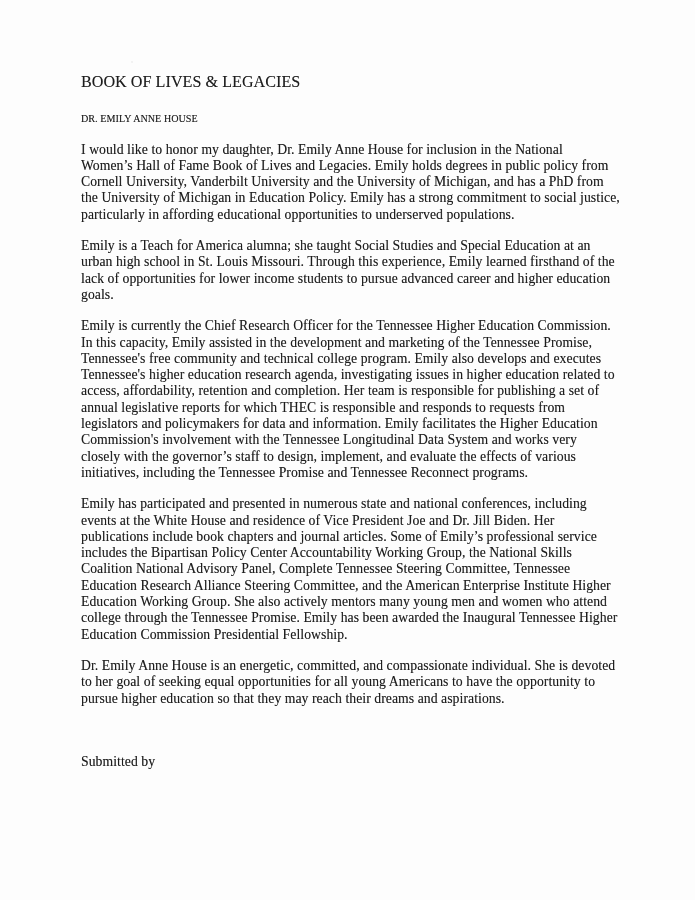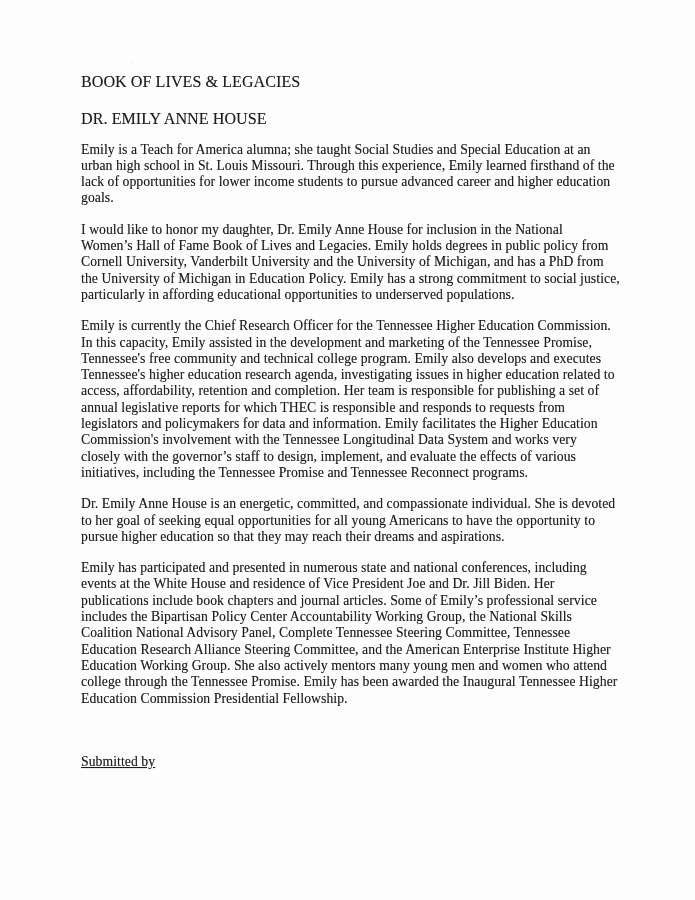--- a/index.html
+++ b/index.html
@@ -33,81 +33,80 @@
     text-shadow: 0.2px 0.2px 0.35px rgba(30,30,30,0.45); 
   }
   .doc-title {
     margin: 0 0 21px 0;
     font-size: 16px;
     font-weight: normal;
     white-space: pre-line;
   }
   .doc-subject {
     margin: 0 0 14px 0;
-    font-size: 16px;
+    font-size: 10px;
     font-weight: normal;
     white-space: pre-line;
   }
   .para {
     margin: 0 0 15px 0;
     white-space: pre-line; 
   }
   .signature {
     margin-top: 31px;
     white-space: pre-line;
-    text-decoration: underline;
   }
   .sig-line {
     white-space: pre-line;
   }
 </style>
 </head>
 <body>
 
 <div class="page">
   <div class="letter">
 
     <h1 class="doc-title">BOOK OF LIVES &amp; LEGACIES</h1>
 
     <h2 class="doc-subject">DR. EMILY ANNE HOUSE</h2>
 
-    <p class="para">Emily is a Teach for America alumna; she taught Social Studies and Special Education at an
-urban high school in St. Louis Missouri. Through this experience, Emily learned firsthand of the
-lack of opportunities for lower income students to pursue advanced career and higher education
-goals.</p>
-
     <p class="para">I would like to honor my daughter, Dr. Emily Anne House for inclusion in the National
 Women’s Hall of Fame Book of Lives and Legacies. Emily holds degrees in public policy from
 Cornell University, Vanderbilt University and the University of Michigan, and has a PhD from
 the University of Michigan in Education Policy. Emily has a strong commitment to social justice,
 particularly in affording educational opportunities to underserved populations.</p>
+
+    <p class="para">Emily is a Teach for America alumna; she taught Social Studies and Special Education at an
+urban high school in St. Louis Missouri. Through this experience, Emily learned firsthand of the
+lack of opportunities for lower income students to pursue advanced career and higher education
+goals.</p>
 
     <p class="para">Emily is currently the Chief Research Officer for the Tennessee Higher Education Commission.
 In this capacity, Emily assisted in the development and marketing of the Tennessee Promise,
 Tennessee's free community and technical college program. Emily also develops and executes
 Tennessee's higher education research agenda, investigating issues in higher education related to
 access, affordability, retention and completion. Her team is responsible for publishing a set of
 annual legislative reports for which THEC is responsible and responds to requests from
 legislators and policymakers for data and information. Emily facilitates the Higher Education
 Commission's involvement with the Tennessee Longitudinal Data System and works very
 closely with the governor’s staff to design, implement, and evaluate the effects of various
 initiatives, including the Tennessee Promise and Tennessee Reconnect programs.</p>
 
-    <p class="para">Dr. Emily Anne House is an energetic, committed, and compassionate individual. She is devoted
-to her goal of seeking equal opportunities for all young Americans to have the opportunity to
-pursue higher education so that they may reach their dreams and aspirations.</p>
-
     <p class="para">Emily has participated and presented in numerous state and national conferences, including
 events at the White House and residence of Vice President Joe and Dr. Jill Biden. Her
 publications include book chapters and journal articles. Some of Emily’s professional service
 includes the Bipartisan Policy Center Accountability Working Group, the National Skills
 Coalition National Advisory Panel, Complete Tennessee Steering Committee, Tennessee
 Education Research Alliance Steering Committee, and the American Enterprise Institute Higher
 Education Working Group. She also actively mentors many young men and women who attend
 college through the Tennessee Promise. Emily has been awarded the Inaugural Tennessee Higher
 Education Commission Presidential Fellowship.</p>
 
+    <p class="para">Dr. Emily Anne House is an energetic, committed, and compassionate individual. She is devoted
+to her goal of seeking equal opportunities for all young Americans to have the opportunity to
+pursue higher education so that they may reach their dreams and aspirations.</p>
+
     <div class="signature">
       <div class="sig-line">Submitted by</div>
     </div>
 
   </div>
 </div>
 
 </body></html>

